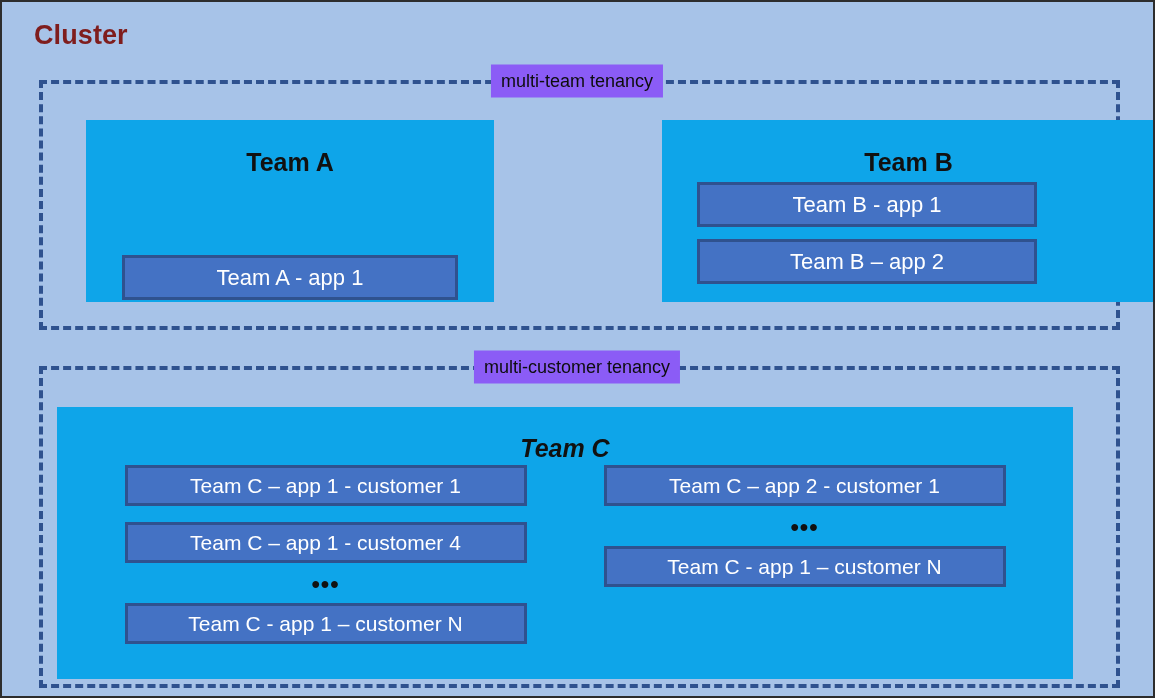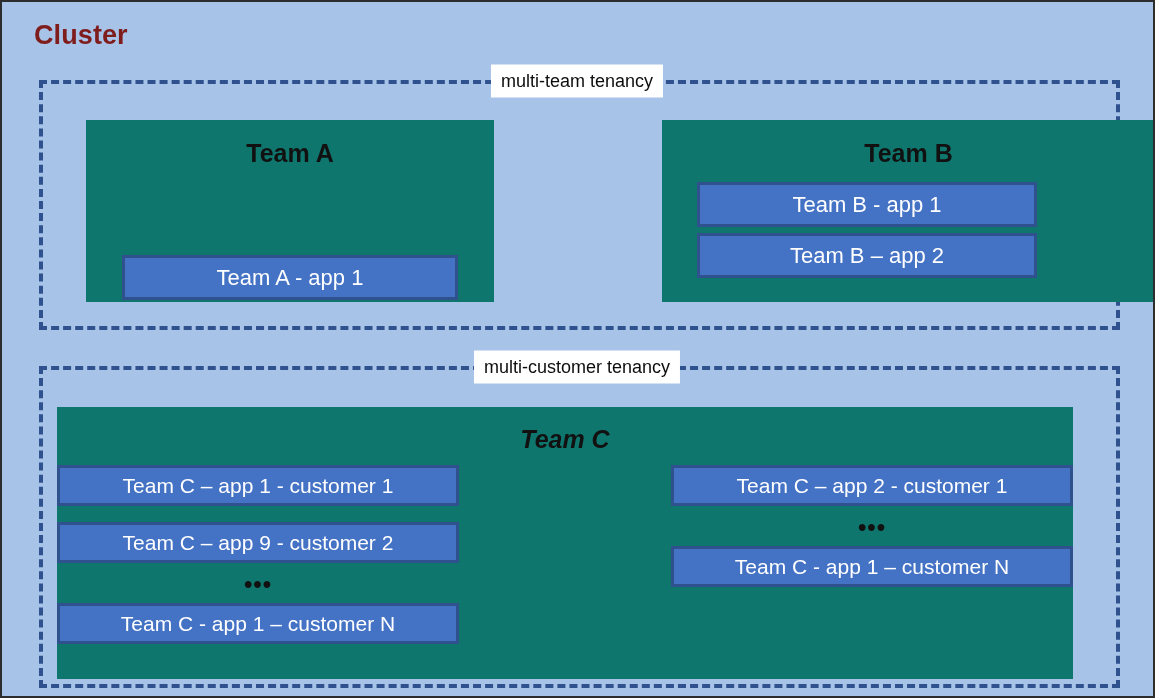--- a/index.html
+++ b/index.html
@@ -51,43 +51,43 @@
   #frame-multi-customer {
     left: 37px;
     top: 364px;
     width: 1081px;
     height: 322px;
   }
 
   
   .frame-caption {
     position: absolute;
-    background: #ffffff;
+    background: #8b5cf6;
     color: #0d0d0d;
     font-size: 18px;
     line-height: 1;
     padding: 7px 10px 8px 10px;
     white-space: nowrap;
     transform: translate(-50%, -50%);
   }
   #caption-multi-team {
     left: 575px;
     top: 79px;
   }
   #caption-multi-customer {
     left: 575px;
     top: 365px;
   }
 
   
   .team-panel {
     position: absolute;
     box-sizing: border-box;
-    background: #0f766e;
-    padding-top: 3px;
+    background: #0ea5e9;
+    padding-top: 12px;
   }
   #team-a-panel { left: 84px;  top: 118px; width: 408px; height: 182px; }
   #team-b-panel { left: 660px; top: 118px; width: 493px; height: 182px; }
   #team-c-panel { left: 55px;  top: 405px; width: 1016px; height: 272px; }
 
   .team-heading {
     text-align: center;
     font-size: 25px;
     font-weight: bold;
     color: #111111;
@@ -124,32 +124,32 @@
   #team-a-apps .app-box { height: 45px; }
 
   
   #team-b-apps {
     position: absolute;
     left: 35px;
     top: 62px;
     width: 340px;
     display: flex;
     flex-direction: column;
-    gap: 6px;
+    gap: 12px;
   }
   #team-b-apps .app-box { height: 45px; }
 
   
   .teamc-columns {
     position: absolute;
     left: 0;
     top: 58px;
     width: 100%;
     display: flex;
-    justify-content: space-between;
+    justify-content: center;
     gap: 77px;
   }
   .teamc-column {
     width: 402px;
     display: flex;
     flex-direction: column;
   }
   .teamc-column .app-box {
     height: 41px;
     font-size: 21px;
@@ -196,21 +196,21 @@
 
   <div class="frame-caption" id="caption-multi-customer">multi-customer tenancy</div>
 
   <div class="team-panel" id="team-c-panel">
     <div class="team-heading">Team C</div>
 
     <div class="teamc-columns">
 
       <div class="teamc-column">
         <div class="app-box">Team C – app 1 - customer 1</div>
-        <div class="app-box">Team C – app 9 - customer 2</div>
+        <div class="app-box">Team C – app 1 - customer 4</div>
         <div class="ellipsis-row">•••</div>
         <div class="app-box">Team C - app 1 – customer N</div>
       </div>
 
       <div class="teamc-column">
         <div class="app-box">Team C – app 2 - customer 1</div>
         <div class="ellipsis-row">•••</div>
         <div class="app-box">Team C - app 1 – customer N</div>
       </div>
 

